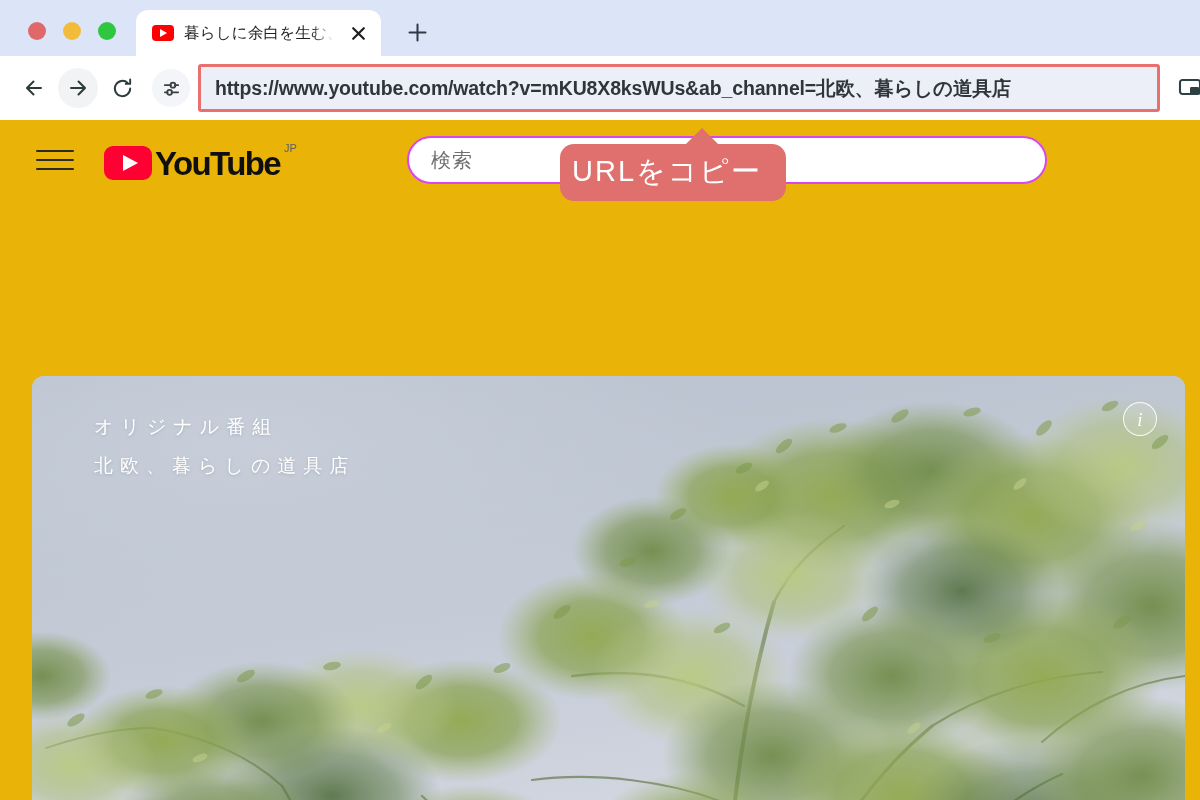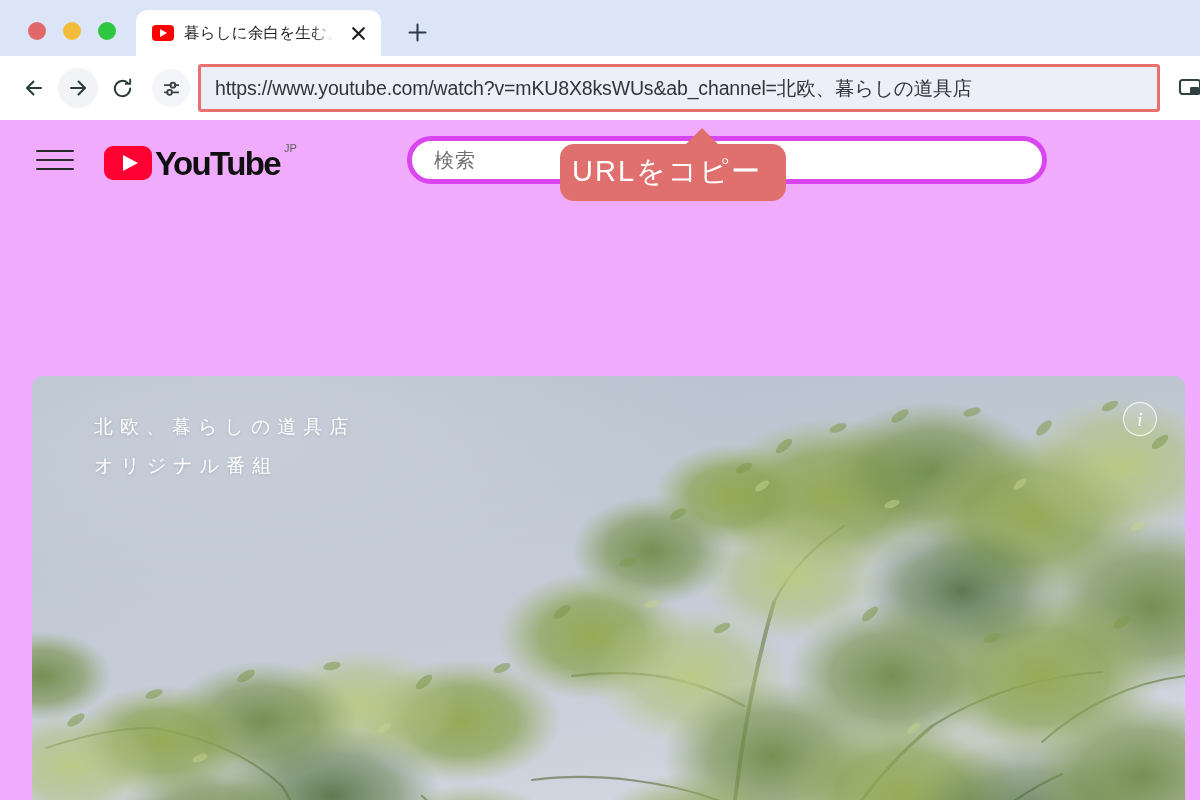--- a/index.html
+++ b/index.html
@@ -106,20 +106,21 @@
 
   
   .toolbar {
     position: relative;
     height: 64px;
     background: #ffffff;
     display: flex;
     align-items: center;
     padding: 0 8px 0 14px;
     gap: 4px;
+    font-weight: bold;
   }
 
   .nav-btn {
     width: 40px; height: 40px;
     border-radius: 50%;
     display: flex;
     align-items: center;
     justify-content: center;
     flex-shrink: 0;
     background: transparent;
@@ -196,21 +197,21 @@
     width: 0; height: 0;
     border-left: 17px solid transparent;
     border-right: 17px solid transparent;
     border-bottom: 17px solid #e0706e;
   }
 
   
   .page {
     position: relative;
     height: 680px;
-    background: #f0abfc;
+    background: #eab308;
     overflow: hidden;
   }
 
   .yt-header {
     height: 80px;
     display: flex;
     align-items: center;
     padding: 0 24px 0 36px;
     gap: 0;
   }
@@ -272,21 +273,21 @@
 
   .search-wrap {
     flex: 1;
     display: flex;
     justify-content: flex-start;
     padding-left: 110px;
   }
   .search-box {
     width: 640px;
     height: 48px;
-    border: 5px solid #d946ef;
+    border: 2px solid #d946ef;
     border-radius: 24px;
     display: flex;
     align-items: center;
     padding: 0 22px;
     background: #ffffff;
   }
   .search-placeholder {
     font-size: 20px;
     color: #707070;
     letter-spacing: 1px;
@@ -563,21 +564,21 @@
             <ellipse cx="1106" cy="150" rx="8" ry="3.6" transform="rotate(-26 1106 150)"></ellipse>
             <ellipse cx="620" cy="228" rx="8" ry="3.6" transform="rotate(-16 620 228)"></ellipse>
             <ellipse cx="352" cy="352" rx="8" ry="3.6" transform="rotate(-30 352 352)"></ellipse>
             <ellipse cx="168" cy="382" rx="8" ry="3.6" transform="rotate(-22 168 382)"></ellipse>
             <ellipse cx="882" cy="352" rx="8" ry="3.6" transform="rotate(-38 882 352)"></ellipse>
           </g>
         </svg>
       </div>
 
       <div class="video-overlay-text">
+        <div>オリジナル番組</div>
         <div>北欧、暮らしの道具店</div>
-        <div>オリジナル番組</div>
       </div>
 
       <div class="info-badge">i</div>
 
     </div>
   </div>
 </div>
 
 </body></html>

